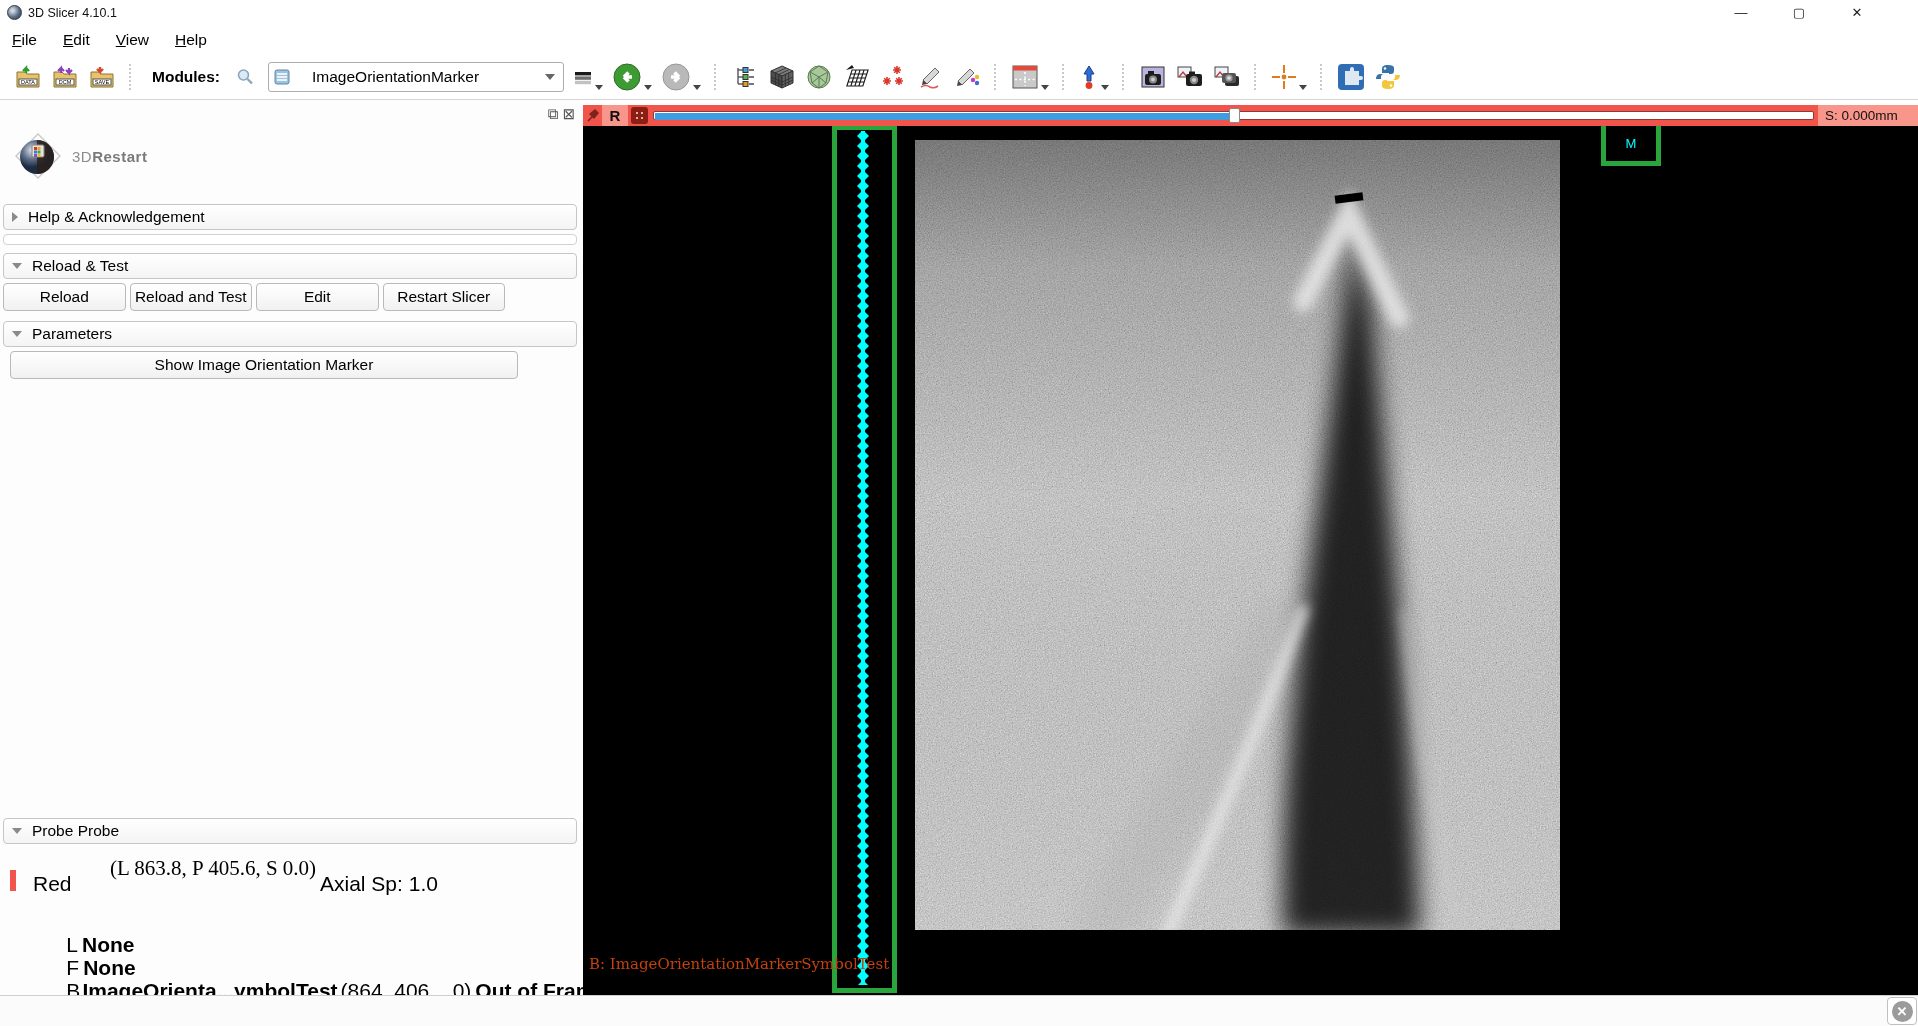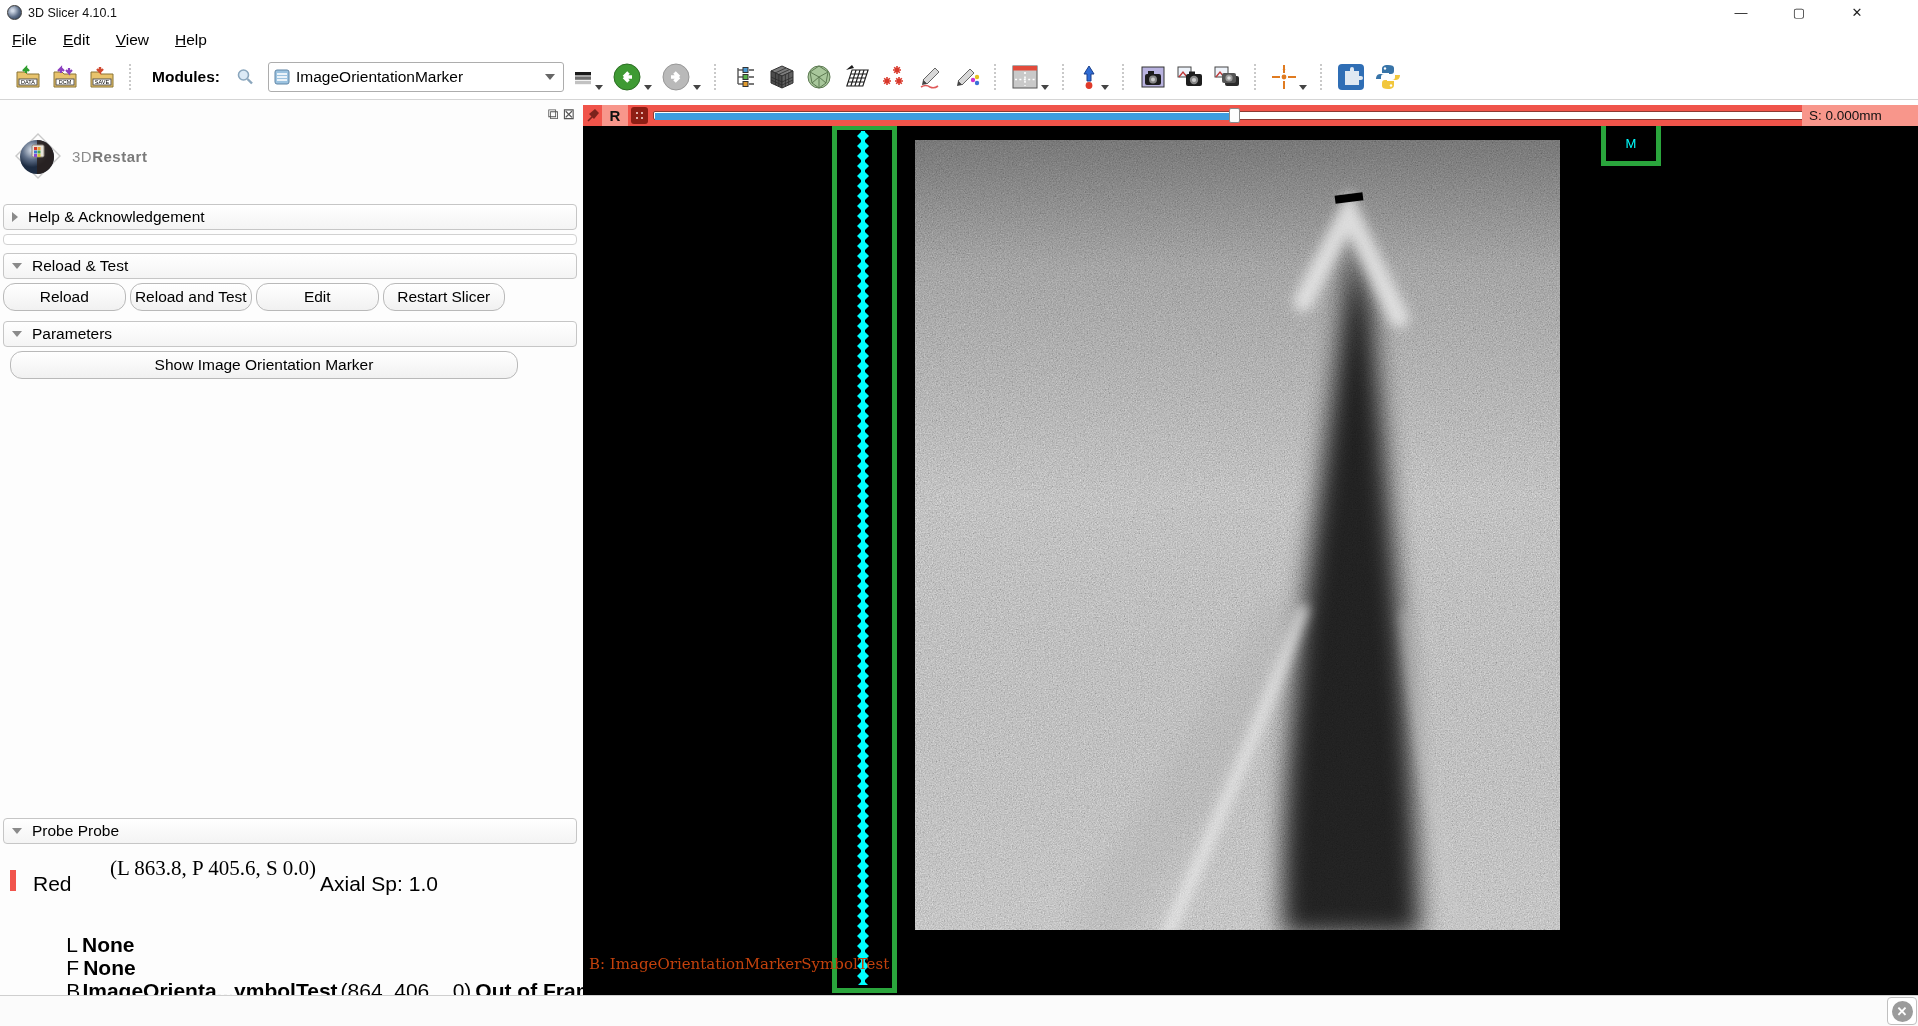--- a/index.html
+++ b/index.html
@@ -21,21 +21,21 @@
   .menubar .mitem { font-size:15.5px; color:#000000; cursor:default; }
   .mk { text-decoration:underline; }
 
   
   .toolbar { height:46px; background:#fff; border-bottom:1px solid #d5d5d5;
     display:flex; align-items:center; padding-left:14px; gap:9px; }
   .tsep { width:4px; height:26px; border-left:2px dotted #c9c9c9; margin:0 4px; }
   .tbtn { display:flex; align-items:center; justify-content:center; min-width:28px; height:34px; }
   .tbtn svg { display:block; }
   .modules-label { font-size:15.5px; margin:0 2px 0 6px;font-weight:bold; }
-  .combo { display:flex; align-items:center; gap:6px; border:1px solid #adadad; border-radius:3px;
+  .combo { display:flex; align-items:center; gap:22px; border:1px solid #adadad; border-radius:3px;
     background:#fff; height:30px; padding:0 8px 0 5px; width:296px; }
   .combo .cval { font-size:15.5px; flex:1; }
   .caret { width:0; height:0; border-left:5px solid transparent; border-right:5px solid transparent;
     border-top:6px solid #666; }
   .minicaret { width:0; height:0; border-left:4px solid transparent; border-right:4px solid transparent;
     border-top:5px solid #444; margin-left:2px; align-self:flex-end; margin-bottom:4px; }
 
   
   .main { display:flex; height:895px; }
 
@@ -49,21 +49,21 @@
   .sections { margin-top:22px; }
   .cheader { margin:0 6px 4px 3px; height:26px; border:1px solid #c6c6c6; border-radius:4px;
     background:linear-gradient(#ffffff,#f4f4f4); display:flex; align-items:center; padding-left:8px; gap:10px;
     font-size:15.5px; }
   .arrow-r { width:0; height:0; border-top:5px solid transparent; border-bottom:5px solid transparent;
     border-left:6px solid #8a8a8a; }
   .arrow-d { width:0; height:0; border-left:5px solid transparent; border-right:5px solid transparent;
     border-top:6px solid #8a8a8a; }
   .thinbar { margin:0 6px 8px 3px; height:11px; border:1px solid #d2d2d2; border-radius:4px; background:#fff; }
   .btnrow { display:flex; gap:4px; margin:4px 0 10px 3px; width:502px; }
-  .pbtn { flex:1; height:28px; border:1px solid #b9b9b9; border-radius:12px;
+  .pbtn { flex:1; height:28px; border:1px solid #b9b9b9; border-radius:4px;
     background:linear-gradient(#ffffff,#f1f1f1); font-size:15.5px; display:flex;
     align-items:center; justify-content:center; }
   .widebtn { margin:4px 0 0 10px; width:508px; }
 
   
   .dataprobe { position:absolute; top:718px; left:0; right:0; }
   .dp-body { position:relative; height:160px; font-size:21px; }
   .dp-swatch { position:absolute; left:10px; top:22px; width:6px; height:21px; background:#f1544c; }
   .dp-red { position:absolute; left:33px; top:24px; }
   .dp-coords { position:absolute; left:110px; top:8px;font-family:Liberation Serif, serif; }
@@ -84,21 +84,21 @@
     radial-gradient(circle 1.5px at 2px 2px, #e0b0a8 95%, transparent), 
     radial-gradient(circle 1.5px at 7px 2px, #e0b0a8 95%, transparent),
     radial-gradient(circle 1.5px at 2px 7px, #e0b0a8 95%, transparent),
     radial-gradient(circle 1.5px at 7px 7px, #e0b0a8 95%, transparent); }
   .sliderzone { position:absolute; left:70px; right:104px; top:6px; height:9px; }
   .groove { position:absolute; left:0; right:0; top:0; height:9px; background:#fff;
     border:1px solid #8c3b34; border-radius:2px; }
   .sfill { position:absolute; left:1px; top:1px; height:7px; background:#3d9de0; }
   .shandle { position:absolute; top:-3px; width:11px; height:15px; background:#fdfdfd;
     border:1px solid #8a8a8a; border-radius:2px; transform:translateX(-5px); }
-  .soffset { position:absolute; right:0; top:0; width:116px; height:21px; background:#f8968b;
+  .soffset { position:absolute; right:0; top:0; width:100px; height:21px; background:#f8968b;
     font-size:13.5px; display:flex; align-items:center; padding-left:7px; color:#111; }
 
   .viewport { flex:1; background:#000; position:relative; overflow:hidden; }
   .usimg { position:absolute; left:332px; top:14px; width:645px; height:790px; }
   .glinebox { position:absolute; left:249px; top:-1px; width:65px; height:868px;
     border:5px solid #2aa53c; }
   .cyanline { position:absolute; left:272px; top:5px; }
   .mbox { position:absolute; left:1018px; top:-6px; width:60px; height:46px; border:5px solid #2aa53c;
     display:flex; align-items:center; justify-content:center; }
   .mbox span { color:#00ffff; font-size:13px; }

